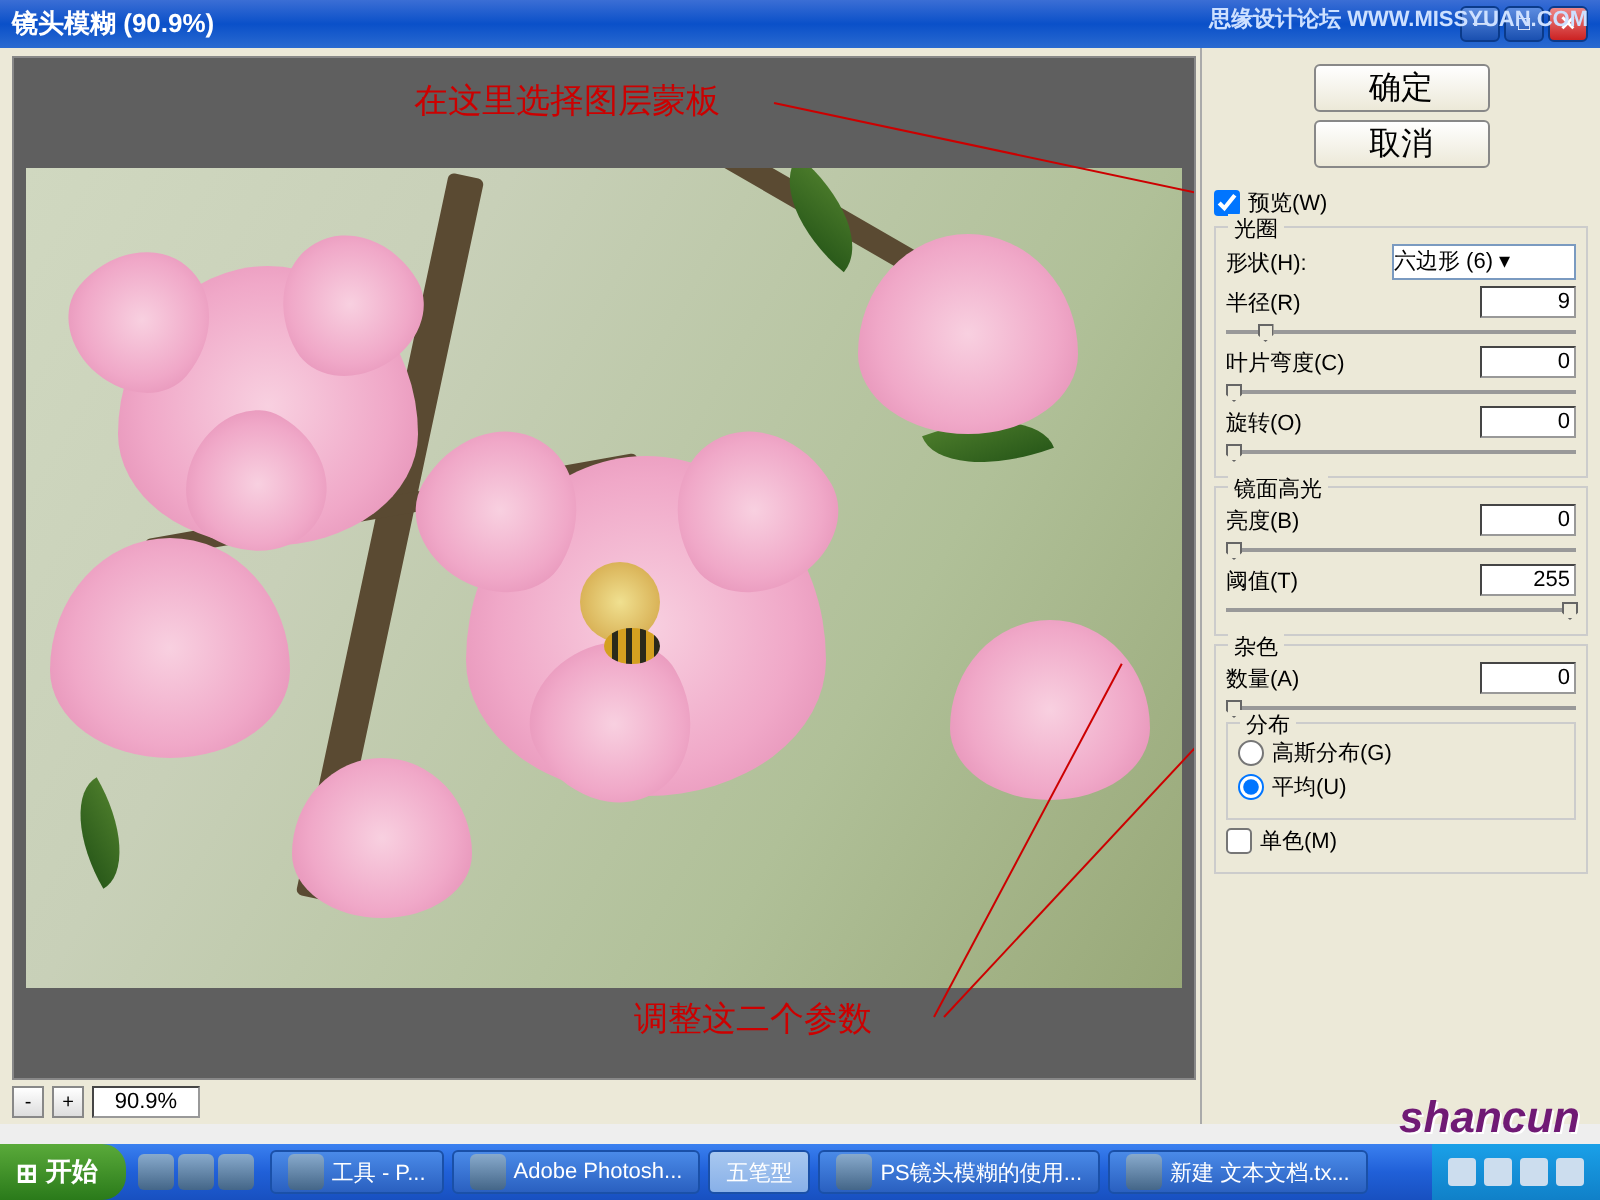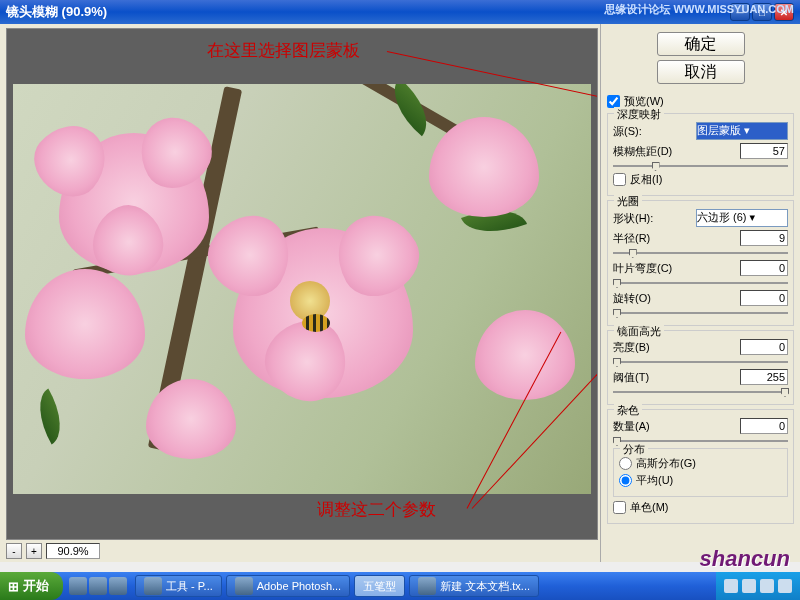--- a/index.html
+++ b/index.html
@@ -113,38 +113,20 @@
   <div class="panel">
     <div class="panel-btns">
       <button class="pbtn">确定</button>
       <button class="pbtn">取消</button>
     </div>
     <div class="checkrow">
         <input type="checkbox" checked="" style="">
         <span>预览(W)</span>
       </div>
 
-    <div class="group">
-      <span class="group-title">深度映射</span>
-      <div class="prow">
-          <label>源(S):</label>
-        <div class="sel selhl"><span>图层蒙版</span> ▾</div>
-        </div>
-      <div class="prow">
-          <label>模糊焦距(D)</label>
-        <input class="nfield" value="57" style="">
-        </div>
-      <div class="slider">
-          <div class="thumb" style="left:22%;"></div>
-        </div>
-      <div class="checkrow">
-          <input type="checkbox" style="">
-          <span>反相(I)</span>
-        </div>
-    </div>
 
     <div class="group">
       <span class="group-title">光圈</span>
       <div class="prow">
           <label>形状(H):</label>
         <div class="sel"><span>六边形 (6)</span> ▾</div>
         </div>
       <div class="prow">
           <label>半径(R)</label>
         <input class="nfield" value="9" style="">
@@ -232,20 +214,24 @@
     </div>
   <div class="taskbtn">
       <div class="qicon"></div>
       <span>Adobe Photosh...</span>
     </div>
   <div class="taskbtn" style="background:linear-gradient(#a8c8f0,#88b0e8);">
       <span>五笔型</span>
     </div>
   <div class="taskbtn">
       <div class="qicon"></div>
+      <span>PS镜头模糊的使用...</span>
+    </div>
+  <div class="taskbtn">
+      <div class="qicon"></div>
       <span>新建 文本文档.tx...</span>
     </div>
   <div class="tray">
     <div class="tico"></div>
     <div class="tico"></div>
     <div class="tico"></div>
     <div class="tico"></div>
   </div>
 </div>
 

